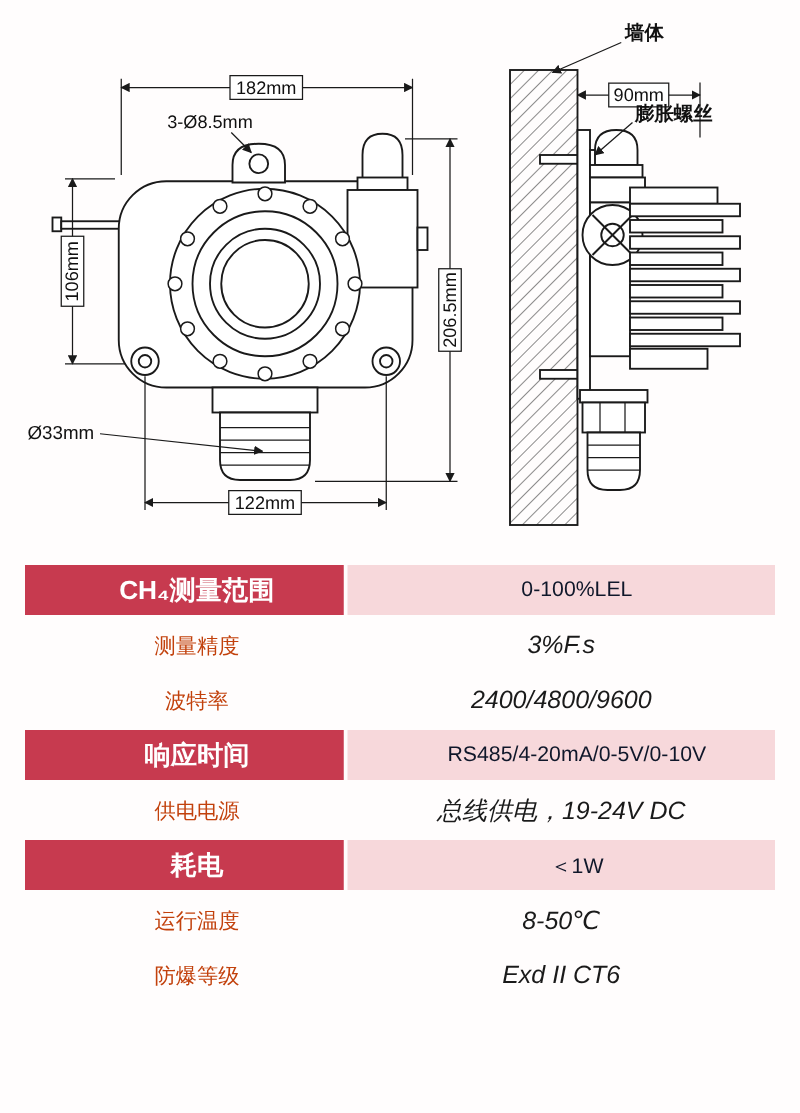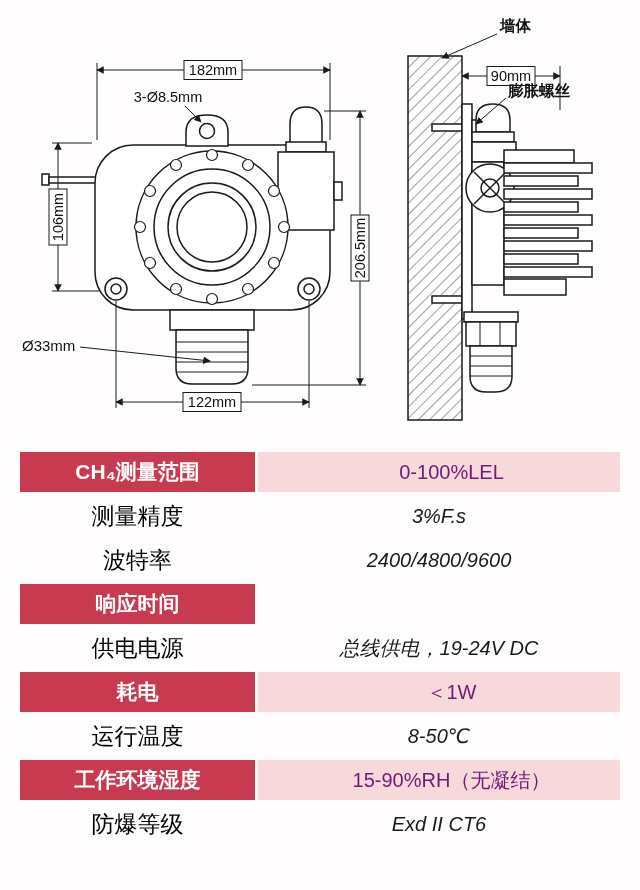--- a/index.html
+++ b/index.html
@@ -17,32 +17,32 @@
   .spec-table{
     position:absolute;top:450px;left:20px;width:600px;
   }
   .spec-row{
     display:flex;height:44px;align-items:stretch;
   }
   .spec-row .cell{
     display:flex;align-items:center;justify-content:center;
     margin:2px 0;
   }
-  .spec-row .label-cell{width:235px;flex:0 0 235px;}
+  .spec-row .label-cell{width:235px;flex:0 0 235px;padding-left:20px;}
   .spec-row .value-cell{flex:1;margin-left:3px;}
   .spec-row.red .label-cell{
     background:var(--red,#c73a4f);
     color:#ffffff;font-weight:700;font-size:21px;
   }
   .spec-row.red .value-cell{
     background:var(--pink,#f7d8db);
-    color:#701a75;font-size:20px;padding-left:25px;
+    color:#0f172a;font-size:17px;padding-left:25px;
   }
   .spec-row.plain .label-cell{
-    background:transparent;color:#000000;font-weight:500;font-size:23px;
+    background:transparent;color:#c2410c;font-weight:500;font-size:17px;
   }
   .spec-row.plain .value-cell{
     background:transparent;color:#1a1a1a;font-size:20px;font-style:italic;
   }
   svg text{font-family:"Liberation Sans","DejaVu Sans",sans-serif;}
   .dim-text{font-size:14.5px;fill:#111;}
   .callout-text{font-size:15.5px;fill:#111;font-weight:700;}
 </style>
 </head>
 <body>
@@ -235,40 +235,37 @@
   </div>
 
 
   <div class="spec-row plain">
     <div class="cell label-cell">波特率</div>
     <div class="cell value-cell">2400/4800/9600</div>
   </div>
 
   <div class="spec-row red">
     <div class="cell label-cell">响应时间</div>
+    <div class="cell value-cell">RS485/4-20mA/0-5V/0-10V</div>
   </div>
 
   <div class="spec-row plain">
     <div class="cell label-cell">供电电源</div>
     <div class="cell value-cell">总线供电，19-24V DC</div>
   </div>
 
   <div class="spec-row red">
     <div class="cell label-cell">耗电</div>
     <div class="cell value-cell">＜1W</div>
   </div>
 
   <div class="spec-row plain">
     <div class="cell label-cell">运行温度</div>
     <div class="cell value-cell">8-50℃</div>
   </div>
 
-  <div class="spec-row red">
-    <div class="cell label-cell">工作环境湿度</div>
-    <div class="cell value-cell">15-90%RH（无凝结）</div>
-  </div>
 
   <div class="spec-row plain">
     <div class="cell label-cell">防爆等级</div>
     <div class="cell value-cell">Exd II CT6</div>
   </div>
 
 </div>
 
 </body></html>

